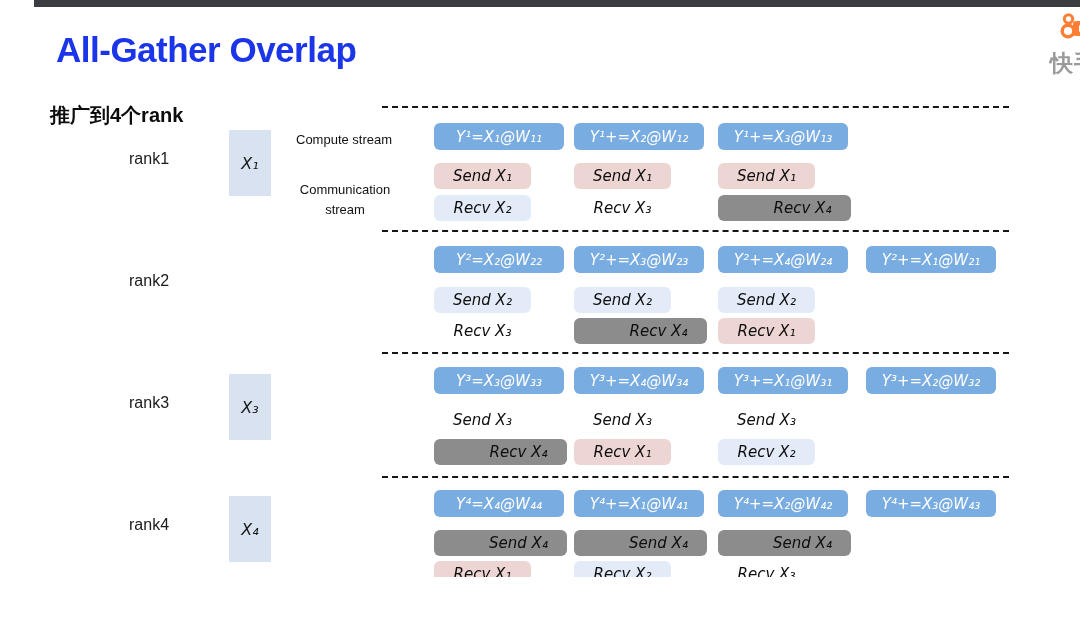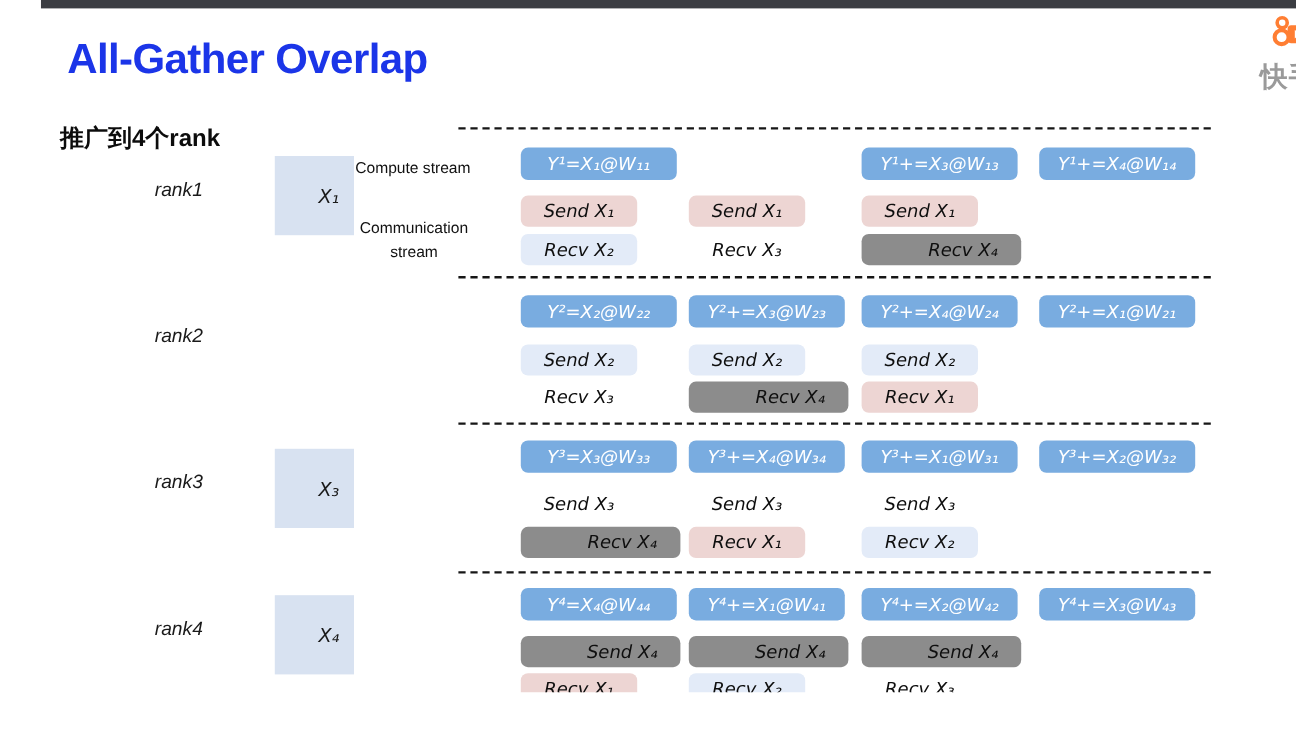--- a/index.html
+++ b/index.html
@@ -7,24 +7,24 @@
          font-family:"Liberation Sans","DejaVu Sans",sans-serif;color:#111;margin-left:34px;}
   .topbar{position:absolute;left:0;top:0;width:1080px;height:7px;background:#3b3d42;}
   .bottombar{position:absolute;left:0;top:622px;width:1080px;height:8px;background:#33353a;}
 
   .title{position:absolute;left:22px;top:30px;font-size:35px;font-weight:bold;color:#1B35E8;letter-spacing:-0.5px;}
   .subtitle{position:absolute;left:16px;top:102px;font-size:20px;font-weight:bold;color:#0c0c0c;}
 
   .logo{position:absolute;right:16px;top:12px;display:flex;align-items:center;gap:4px;flex-direction:column;}
   .logo-text{font-size:23px;color:#9a9a9a;font-weight:600;letter-spacing:1px;}
 
-  .rank-label{position:absolute;left:95px;font-size:16px;color:#1a1a1a;font-style:italic;}
+  .rank-label{position:absolute;left:95px;font-size:16px;color:#1a1a1a;}
   .xbox{position:absolute;left:195px;width:42px;height:66px;background:#D8E2F1;
         display:flex;align-items:center;justify-content:center;
-        font-style:italic;font-size:16px;color:#1a1a1a;font-family:"DejaVu Sans",sans-serif;padding-left:24px;}
+        font-style:italic;font-size:16px;color:#1a1a1a;font-family:"DejaVu Sans",sans-serif;}
 
   .stream-compute{position:absolute;left:262px;top:132px;font-size:13px;color:#111;}
   .stream-comm{position:absolute;left:252px;top:180px;width:118px;text-align:center;
                font-size:13px;line-height:1.55;color:#111;}
 
   .dash{position:absolute;left:348px;width:627px;height:0;border-top:2px dashed #161616;}
   .d1{top:106px}.d2{top:230px}.d3{top:352px}.d4{top:476px}.d5{top:597px}
 
   .cblock{position:absolute;width:130px;height:27px;background:#79ACE0;border-radius:6px;
           display:flex;align-items:center;justify-content:center;color:#ffffff;
@@ -81,22 +81,22 @@
 
   <div class="rank-label t1">rank1</div>
   <div class="rank-label t2">rank2</div>
   <div class="rank-label t3">rank3</div>
   <div class="rank-label t4">rank4</div>
   <div class="xbox b1">X₁</div>
   <div class="xbox b3">X₃</div>
   <div class="xbox b4">X₄</div>
 
   <div class="cblock r1c col0">Y¹=X₁@W₁₁</div>
+  <div class="cblock r1c col1">Y¹+=X₂@W₁₂</div>
   <div class="cblock r1c col2">Y¹+=X₃@W₁₃</div>
-  <div class="cblock r1c col3">Y¹+=X₄@W₁₄</div>
   <div class="chip x1 r1s col0">Send X₁</div>
   <div class="chip x1 r1s col1">Send X₁</div>
   <div class="chip x1 r1s col2">Send X₁</div>
   <div class="chip x2 r1r col0">Recv X₂</div>
   <div class="chip x3 r1r col1">Recv X₃</div>
   <div class="chip x4 r1r col2">Recv X₄</div>
 
   <div class="cblock r2c col0">Y²=X₂@W₂₂</div>
   <div class="cblock r2c col1">Y²+=X₃@W₂₃</div>
   <div class="cblock r2c col2">Y²+=X₄@W₂₄</div>

